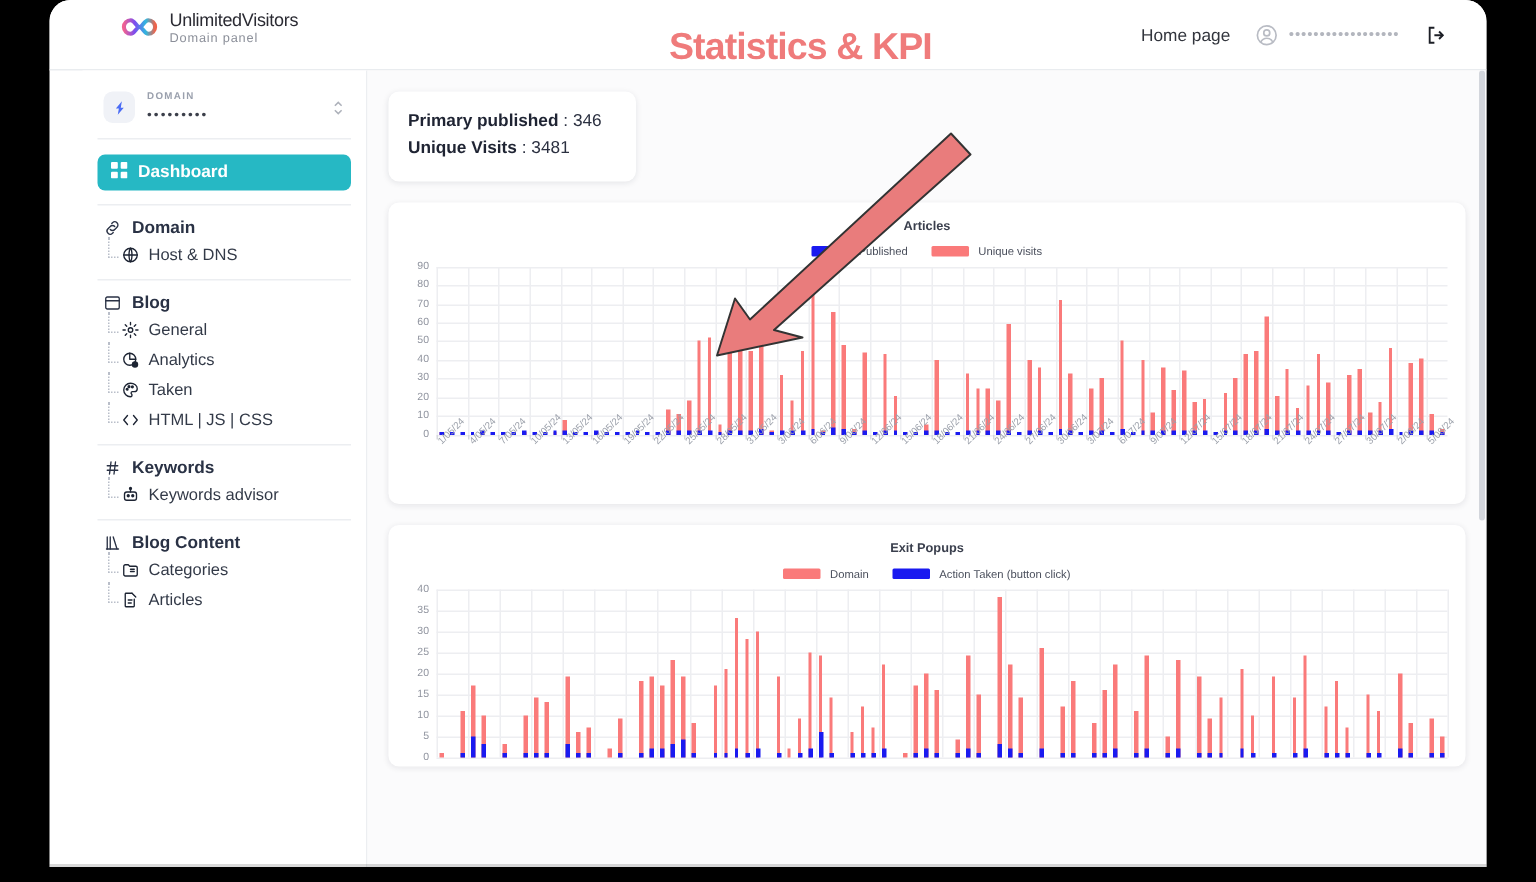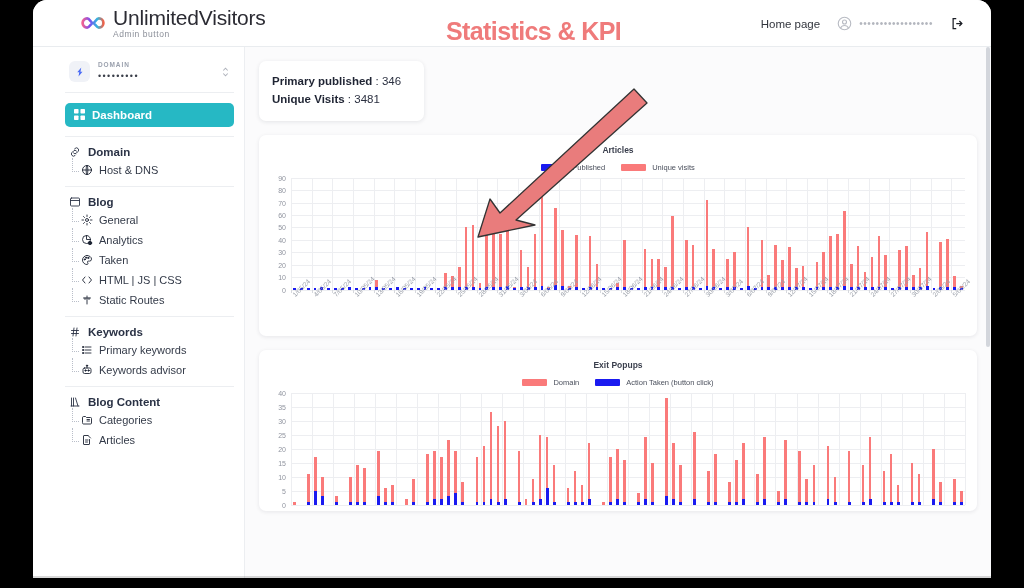--- a/index.html
+++ b/index.html
@@ -20,21 +20,21 @@
   
   #topbar {
     position: absolute; left: 0; top: 0;
     width: 958px; height: 47px;
     background: #fff;
     border-bottom: 1px solid #e9ecef;
   }
   #brand { position: absolute; left: 47px; top: 7px; display: flex; align-items: center; gap: 7px; }
   #brand-logo { width: 26px; height: 20px; }
   #brand-text { line-height: 1; }
-  #brand-name { font-size: 21px; color: #2b2b33; letter-spacing: -.2px; }
+  #brand-name { font-size: 12px; color: #2b2b33; letter-spacing: -.2px; }
   #brand-name .b1 { font-weight: 400; }
   #brand-sub { font-size: 8.5px; color: #8b8f99; letter-spacing: .55px; margin-top: 2px; }
   #topnav { position: absolute; right: 26px; top: 0; height: 47px; display: flex; align-items: center; gap: 17px; }
   #home-link { font-size: 11.5px; color: #32353d; }
   #user-chip { display: flex; align-items: center; gap: 7px; }
   #avatar-icon { width: 15px; height: 15px; color: #b9bcc4; }
   #user-email { font-size: 10px; color: #b3b6be; letter-spacing: .6px; white-space: nowrap; }
   #logout-icon { width: 15px; height: 15px; color: #1c1f26; }
 
   
@@ -172,21 +172,21 @@
               <stop offset="35%" stop-color="#7b4df0"></stop>
               <stop offset="70%" stop-color="#2fb8e0"></stop>
               <stop offset="100%" stop-color="#f0634a"></stop>
             </linearGradient>
           </defs>
           <path d="M11 4c4 0 6 7 9 7s5-7 9-7a7 7 0 010 14c-4 0-6-7-9-7s-5 7-9 7a7 7 0 010-14z" fill="none" stroke="url(#infg)" stroke-width="4.2"></path>
         </svg>
       </span>
       <span id="brand-text">
         <div id="brand-name"><span class="b1">Unlimited</span><span>Visitors</span></div>
-        <div id="brand-sub">Admin button</div>
+        <div id="brand-sub">Domain panel</div>
       </span>
     </div>
 
     <div id="topnav">
       <span id="home-link">Home page</span>
       <span id="user-chip">
         <span id="avatar-icon">
           <svg viewBox="0 0 24 24" width="15" height="15" fill="none" stroke="currentColor" stroke-width="1.8">
             <circle cx="12" cy="12" r="10"></circle>
               <circle cx="12" cy="9.5" r="3.2"></circle>
@@ -305,53 +305,29 @@
           <div class="nav-item">
             <span class="tree"></span>
             <span class="nicon">
               <svg viewBox="0 0 24 24" width="12" height="12" fill="none" stroke="currentColor" stroke-width="1.8" stroke-linecap="round" stroke-linejoin="round">
                 <path d="M8 6l-5 6 5 6"></path>
                 <path d="M16 6l5 6-5 6"></path>
               </svg>
             </span>
             <span>HTML | JS | CSS</span>
           </div>
-          <div class="nav-item">
-            <span class="tree"></span>
-            <span class="nicon">
-              <svg viewBox="0 0 24 24" width="12" height="12" fill="none" stroke="currentColor" stroke-width="1.8" stroke-linecap="round" stroke-linejoin="round">
-                <path d="M12 4v16"></path>
-                <path d="M5 8h14"></path>
-                <path d="M8 8v3"></path>
-                <path d="M16 8v3"></path>
-              </svg>
-            </span>
-            <span>Static Routes</span>
-          </div>
         </div>
         <div class="nav-group">
           <div class="group-head">
             <span class="gicon">
               <svg viewBox="0 0 24 24" width="12" height="12" fill="none" stroke="currentColor" stroke-width="1.8" stroke-linecap="round" stroke-linejoin="round">
                 <path d="M5 9h14M5 15h14M10 4l-2 16M16 4l-2 16"></path>
               </svg>
             </span>
             <span>Keywords</span>
-          </div>
-          <div class="nav-item">
-            <span class="tree"></span>
-            <span class="nicon">
-              <svg viewBox="0 0 24 24" width="12" height="12" fill="none" stroke="currentColor" stroke-width="1.8" stroke-linecap="round" stroke-linejoin="round">
-                <path d="M8 6h12M8 12h12M8 18h12"></path>
-                <circle cx="4" cy="6" r="1.1" fill="currentColor"></circle>
-                <circle cx="4" cy="12" r="1.1" fill="currentColor"></circle>
-                <circle cx="4" cy="18" r="1.1" fill="currentColor"></circle>
-              </svg>
-            </span>
-            <span>Primary keywords</span>
           </div>
           <div class="nav-item">
             <span class="tree"></span>
             <span class="nicon">
               <svg viewBox="0 0 24 24" width="12" height="12" fill="none" stroke="currentColor" stroke-width="1.8" stroke-linecap="round" stroke-linejoin="round">
                 <rect x="4" y="8" width="16" height="11" rx="3"></rect>
                 <path d="M12 4v4"></path>
                 <circle cx="12" cy="3.2" r="1.3" fill="currentColor"></circle>
                 <circle cx="9" cy="13" r="1.3" fill="currentColor"></circle>
                 <circle cx="15" cy="13" r="1.3" fill="currentColor"></circle>

